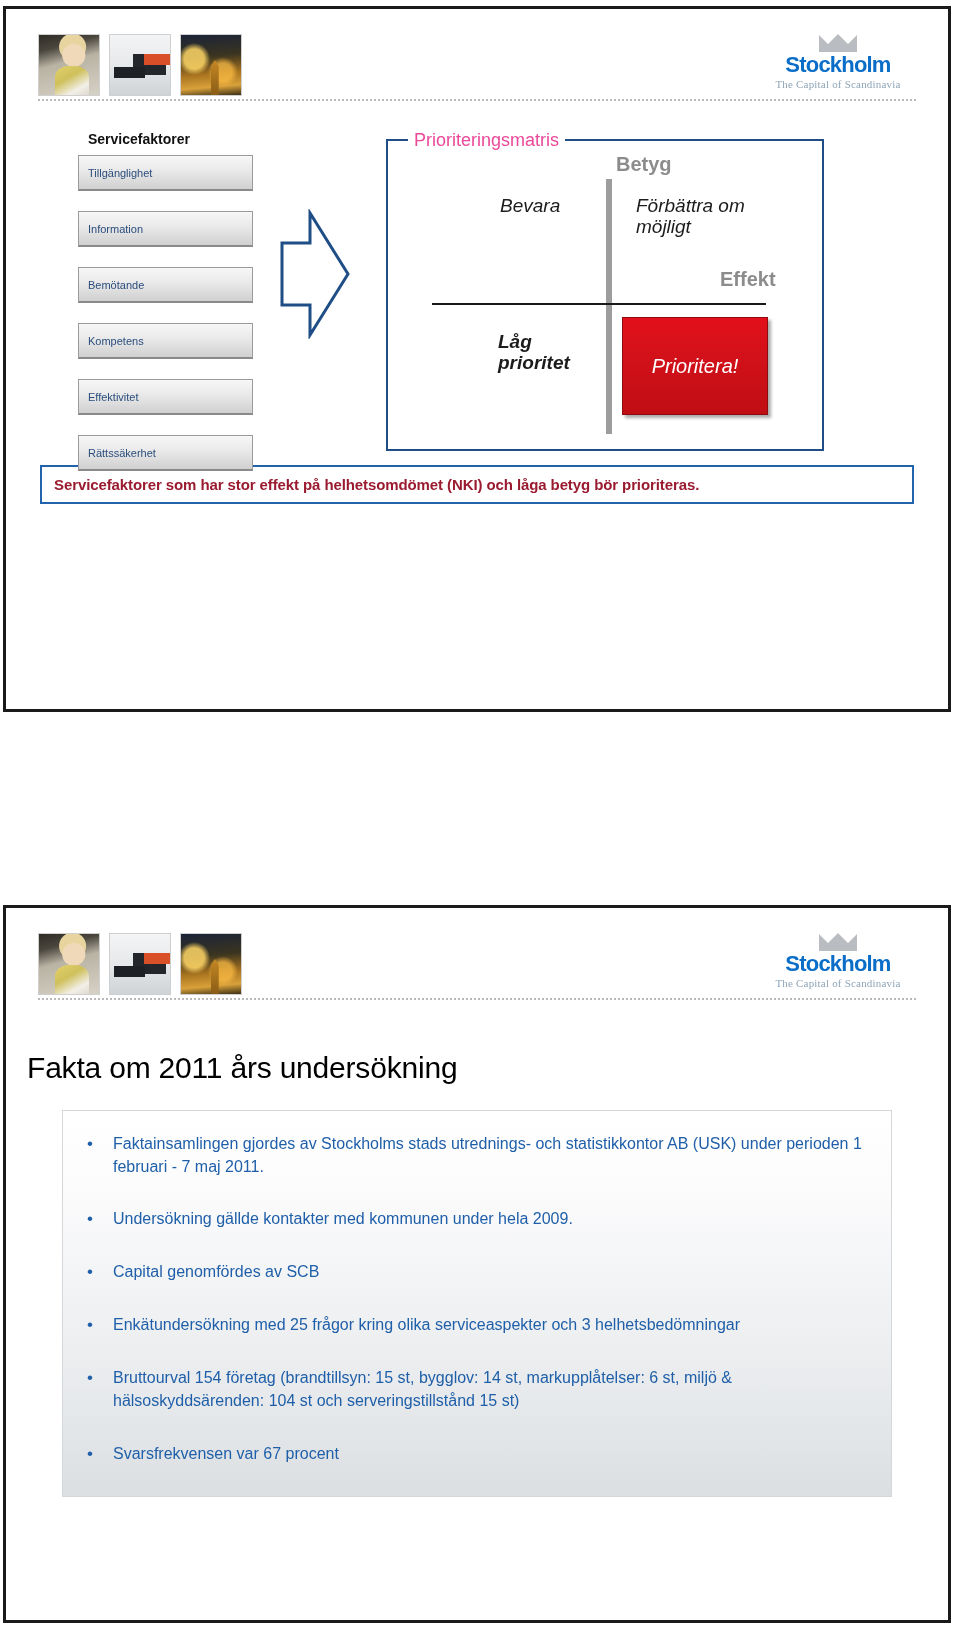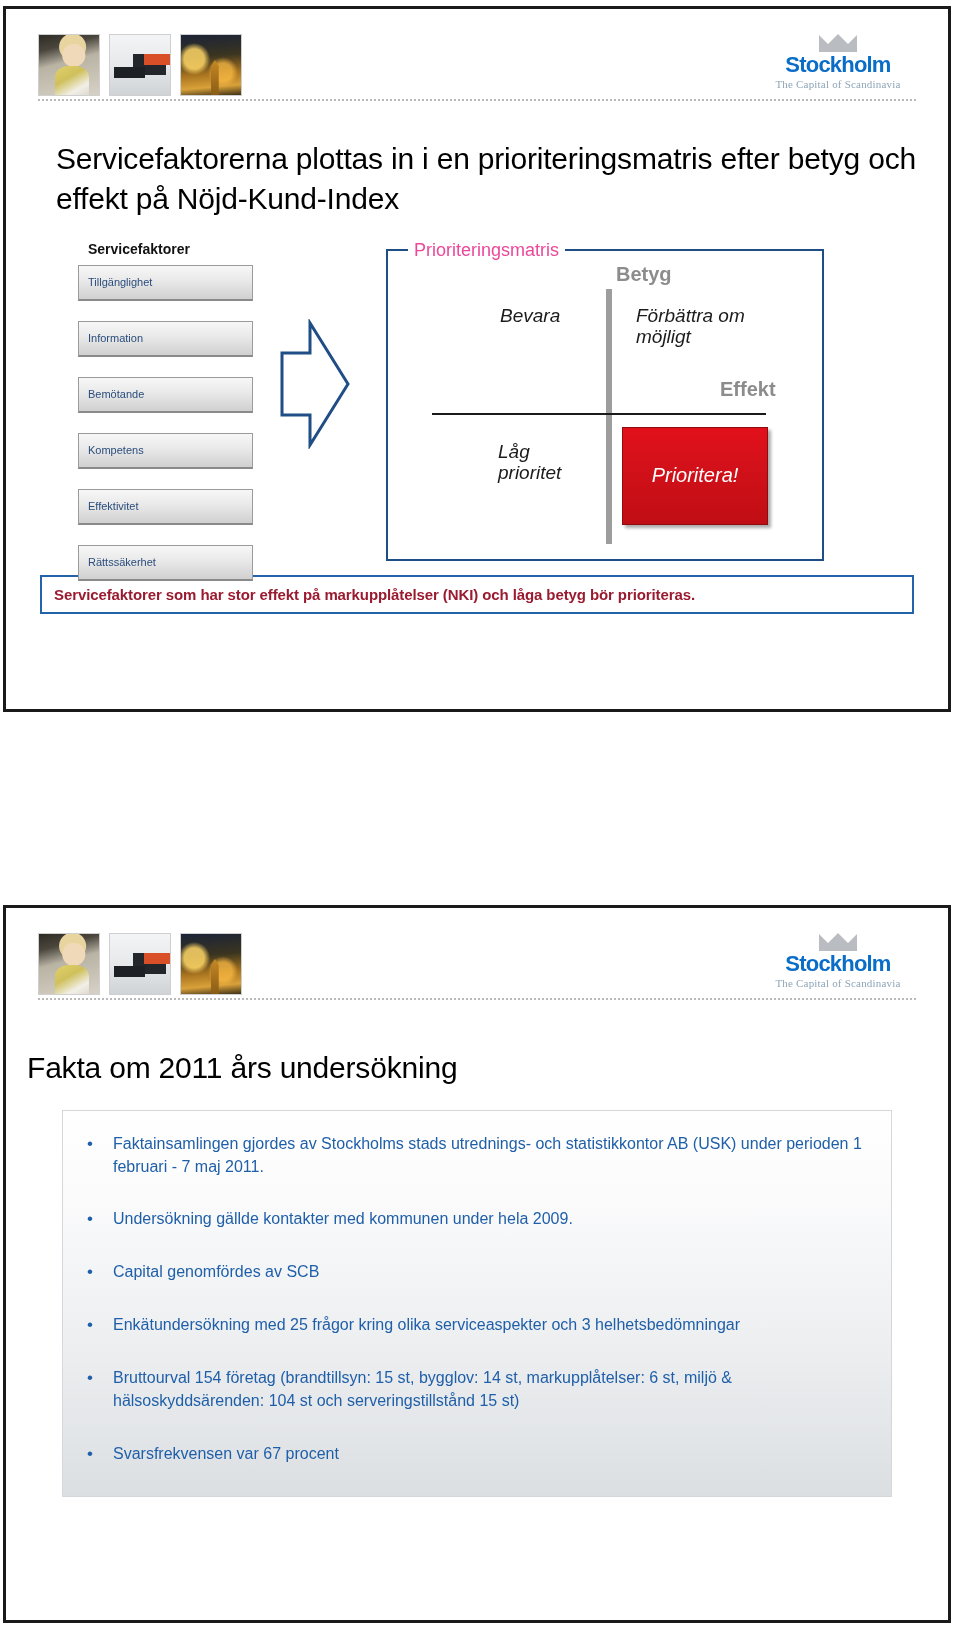--- a/index.html
+++ b/index.html
@@ -321,21 +321,20 @@
       <svg class="logo-crown" width="40" height="20" viewBox="0 0 40 20" aria-hidden="true">
         <path d="M1 19 L1 2 L10 11 L20 1 L30 11 L39 2 L39 19 Z" fill="#b9bdc2"></path>
       </svg>
       <div class="logo-word">Stockholm</div>
       <div class="logo-tag">The Capital of Scandinavia</div>
     </div>
 
     <div class="header-rule"></div>
   </div>
 
-  <h1 class="slide-title">Servicefaktorerna plottas in i en prioriteringsmatris efter betyg och effekt på Nöjd-Kund-Index</h1>
 
   <div class="diagram">
 
     <div class="factors-col">
       <div class="factors-heading">Servicefaktorer</div>
       <div class="factor-chip">Tillgänglighet</div>
       <div class="factor-chip">Information</div>
       <div class="factor-chip">Bemötande</div>
       <div class="factor-chip">Kompetens</div>
       <div class="factor-chip">Effektivitet</div>
@@ -348,28 +347,28 @@
 
     <div class="matrix-fieldset">
       <div class="matrix-legend">Prioriteringsmatris</div>
       <div class="matrix-inner">
         <div class="axis-v"></div>
         <div class="axis-h"></div>
         <div class="axis-label betyg">Betyg</div>
         <div class="axis-label effekt">Effekt</div>
         <div class="quad-label quad-bevara">Bevara</div>
         <div class="quad-label quad-forbattra" style="width:112px;">Förbättra om möjligt</div>
-        <div class="quad-label quad-lag" style="width:92px;">Låg prioritet</div>
+        <div class="quad-label quad-lag" style="width:92px;font-weight:bold;">Låg prioritet</div>
         <div class="prioritera-box">Prioritera!</div>
       </div>
     </div>
   </div>
 
   <div class="caption-box">
-    <div class="caption-text">Servicefaktorer som har stor effekt på markupplåtelser (NKI) och låga betyg bör prioriteras.</div>
+    <div class="caption-text">Servicefaktorer som har stor effekt på helhetsomdömet (NKI) och låga betyg bör prioriteras.</div>
   </div>
 </div>
 
 <div class="slide" id="slide-2">
 
   <div class="slide-header">
     <div class="photo-strip">
       <div class="photo photo-woman"></div>
       <div class="photo photo-sofa"></div>
       <div class="photo photo-city"></div>

